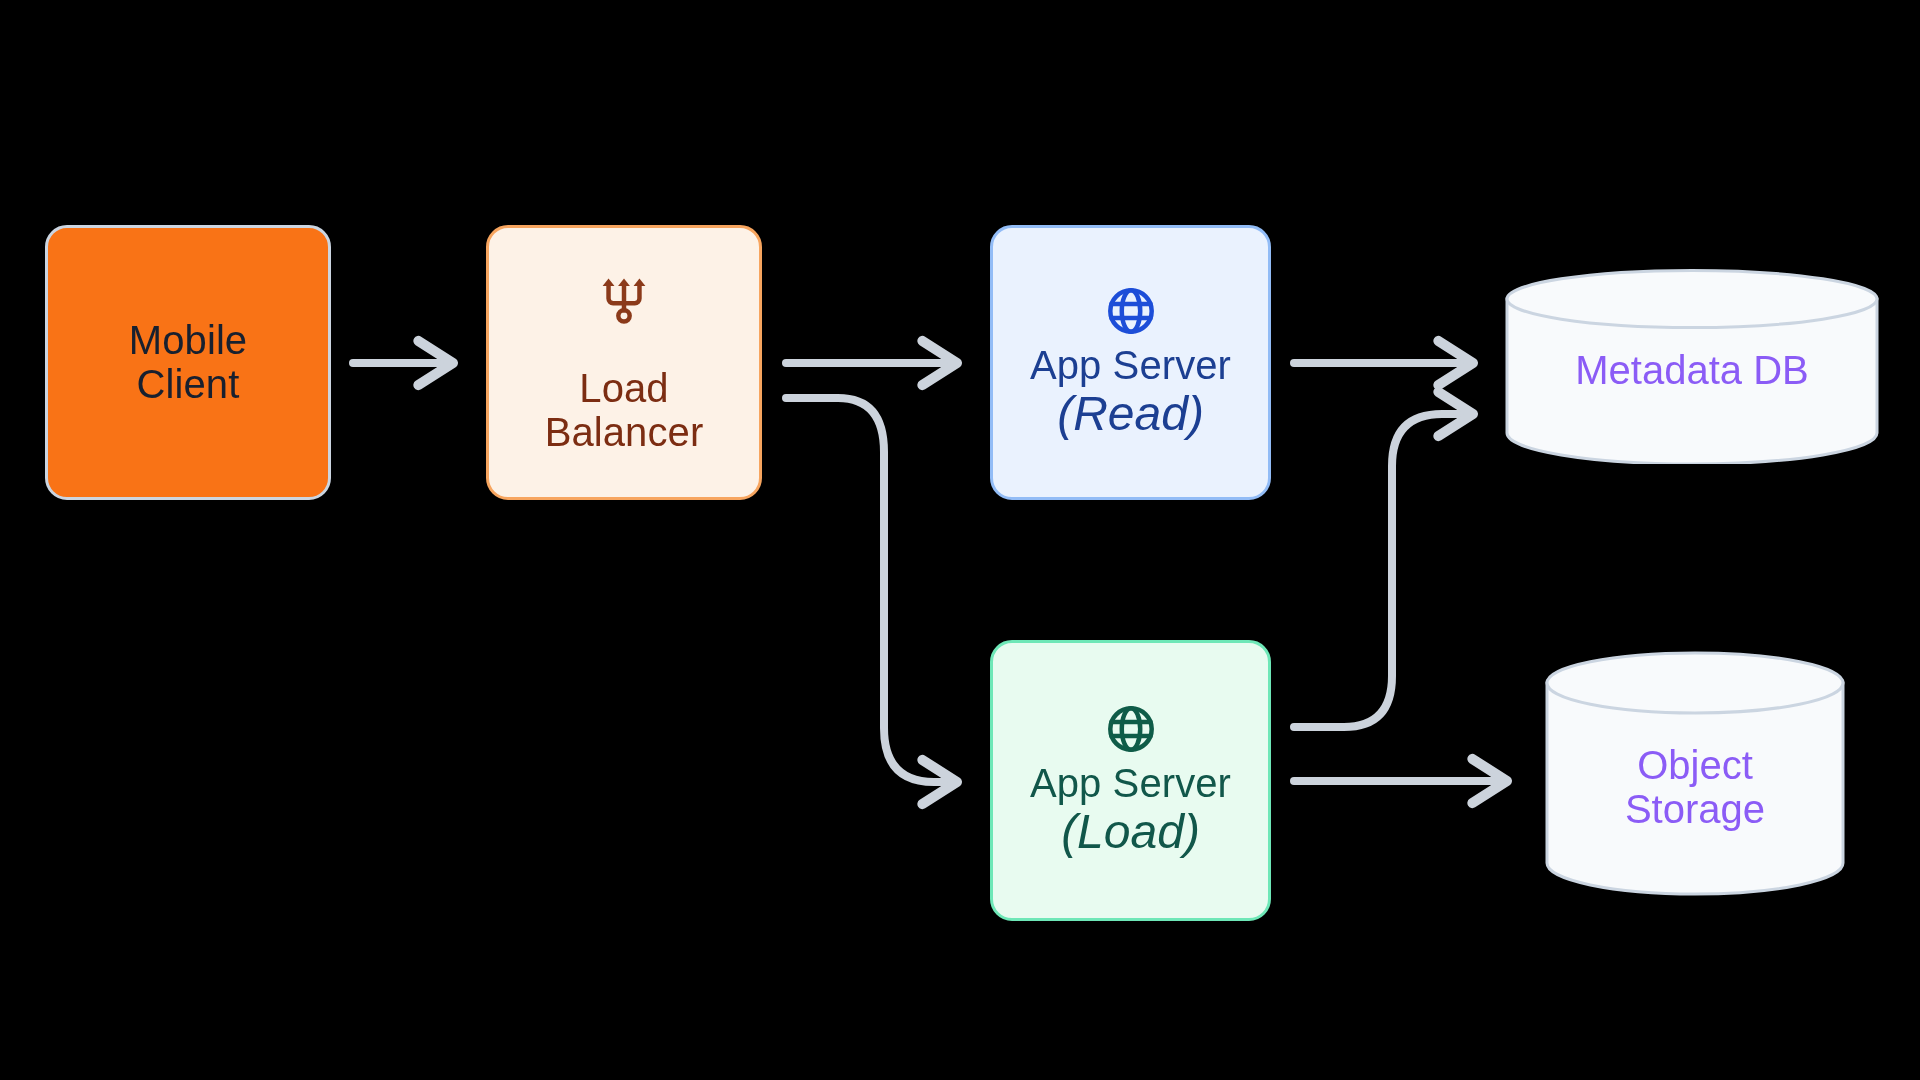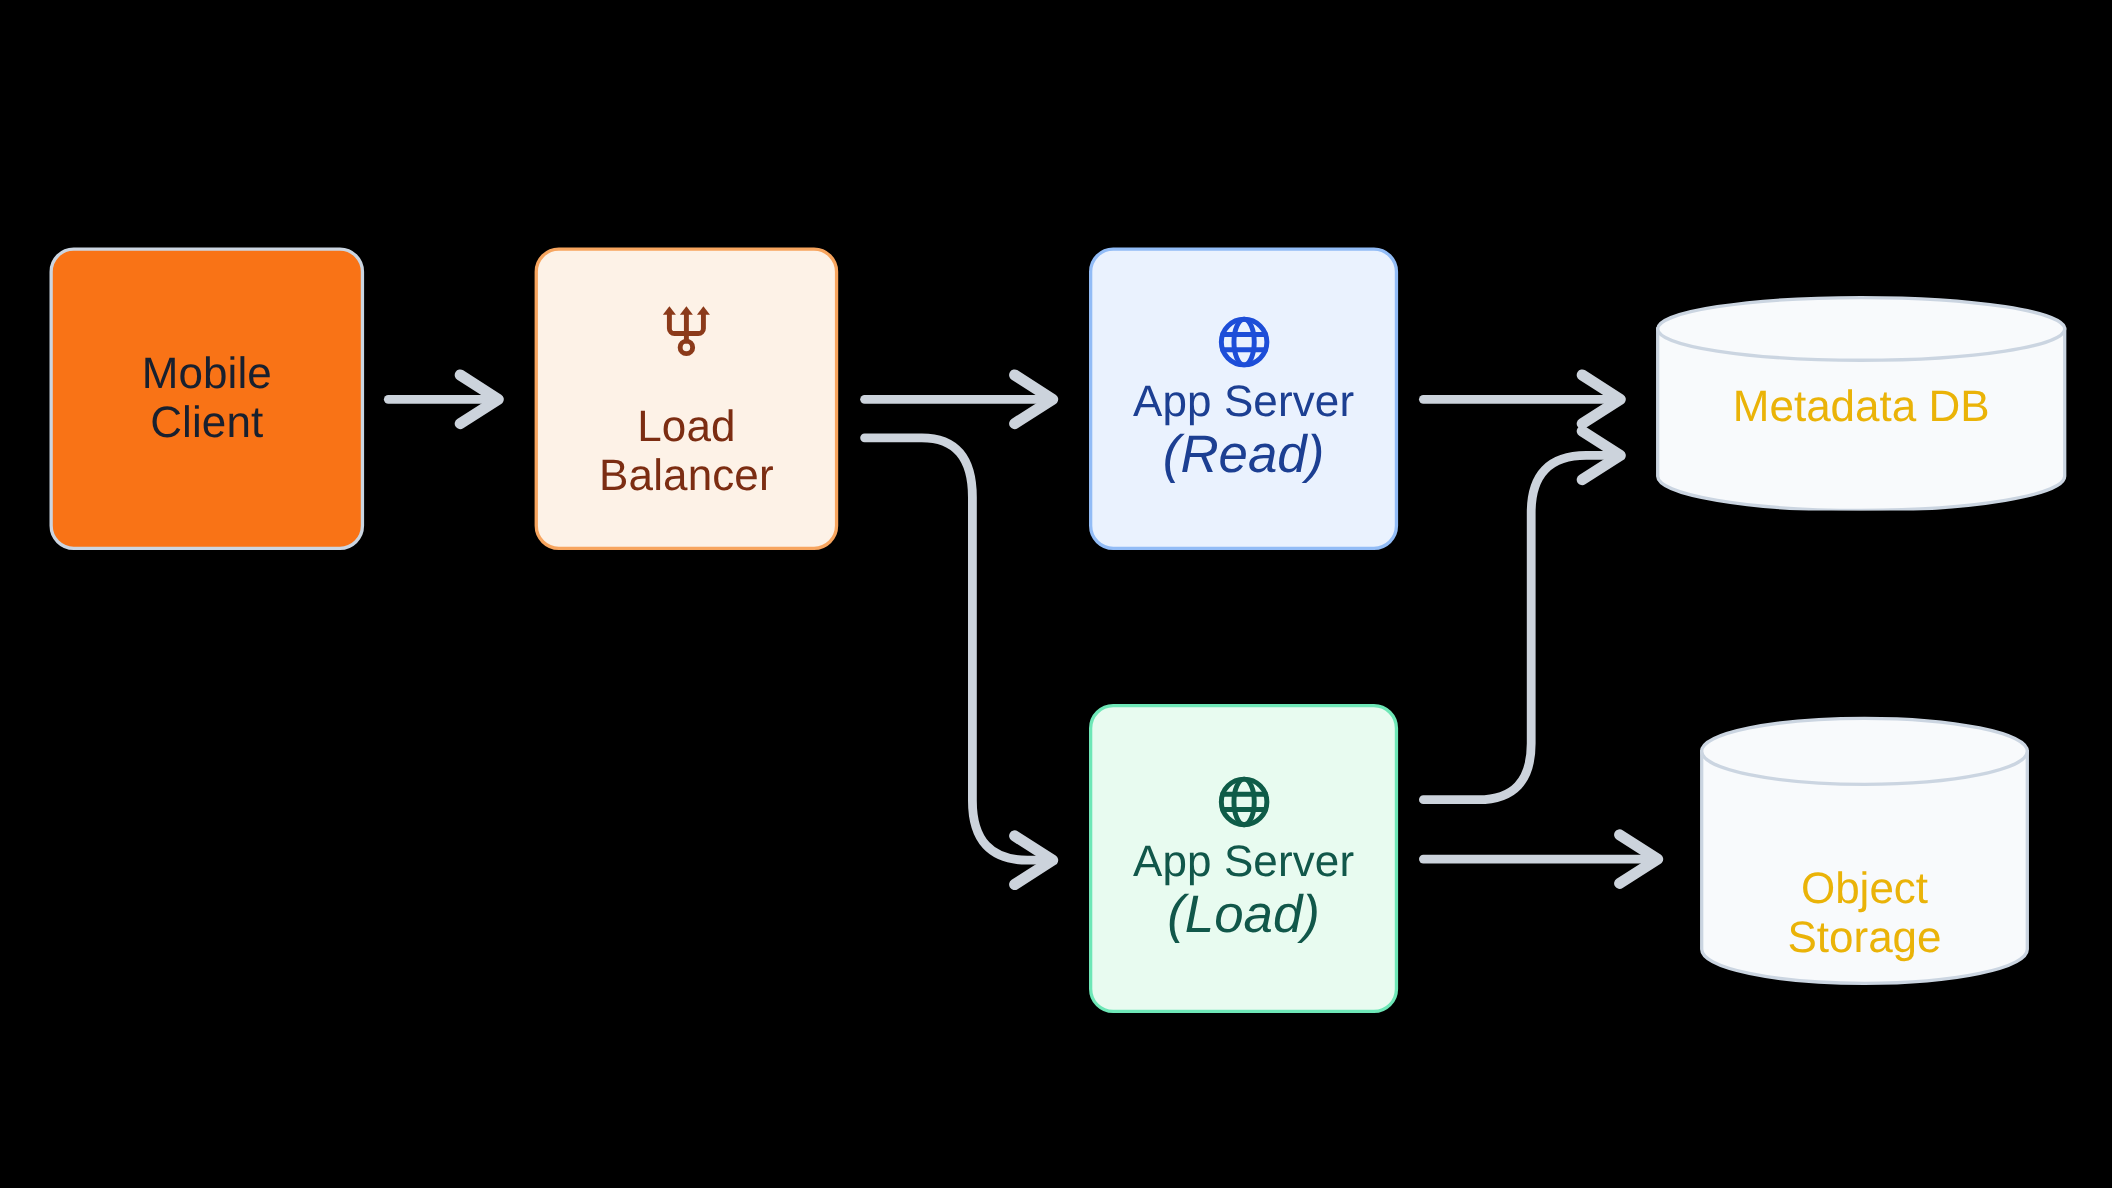--- a/index.html
+++ b/index.html
@@ -89,29 +89,29 @@
   
   .cylinder {
     position: absolute;
   }
   .cylinder svg { display: block; }
   .cylinder .cyl-text {
     position: absolute;
     left: 0;
     width: 100%;
     text-align: center;
-    color: #eab308;
+    color: #8b5cf6;
     font-size: 40px;
     line-height: 1.1;
     white-space: pre-line;
   }
   #node-metadata-db { left: 1504px; top: 268px; width: 376px; height: 196px; }
   #node-metadata-db .cyl-text { top: 80px; }
   #node-object-storage { left: 1544px; top: 650px; width: 302px; height: 248px; }
-  #node-object-storage .cyl-text { top: 93px; margin-top: 43px; }
+  #node-object-storage .cyl-text { top: 93px; }
 </style>
 </head>
 <body>
 
 <div id="stage">
 
   <svg id="edges" viewBox="0 0 1920 1080">
     <defs>
       <marker id="arrowhead" viewBox="0 0 12 12" refX="9.2" refY="6" markerWidth="7.2" markerHeight="7.2" orient="auto-start-reverse">
         <path d="M 2.2 1.4 L 9.4 6 L 2.2 10.6" fill="none" stroke="#ccd3dc" stroke-width="2.1" stroke-linecap="round" stroke-linejoin="round"></path>

